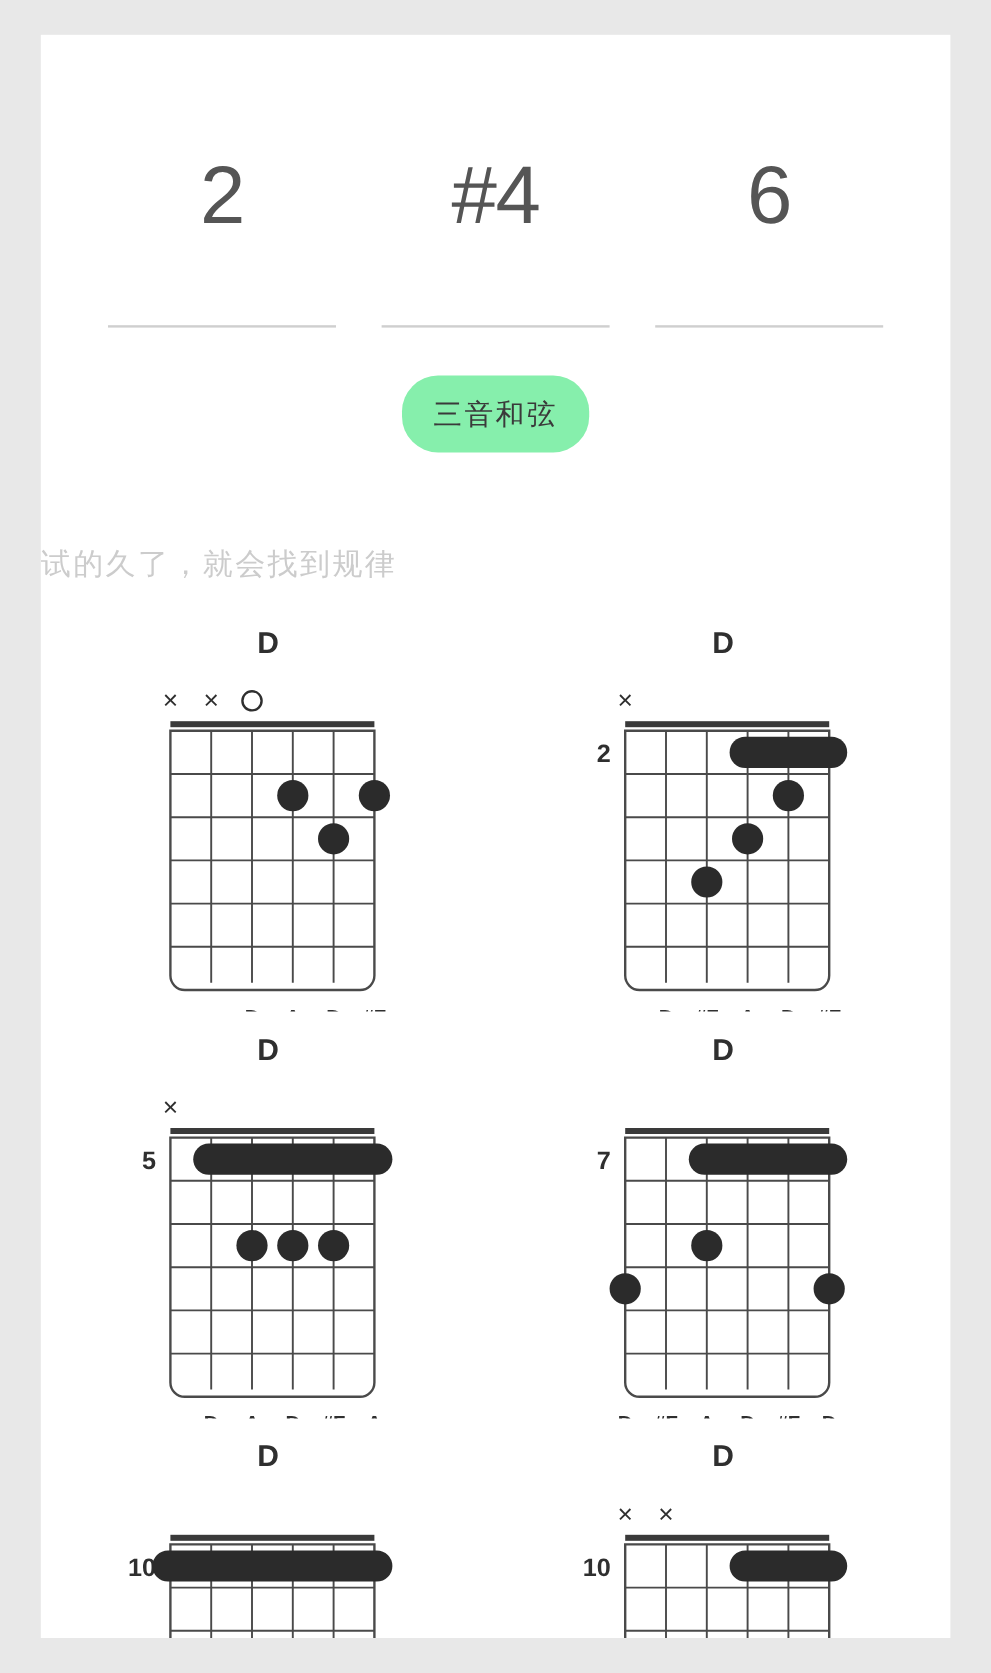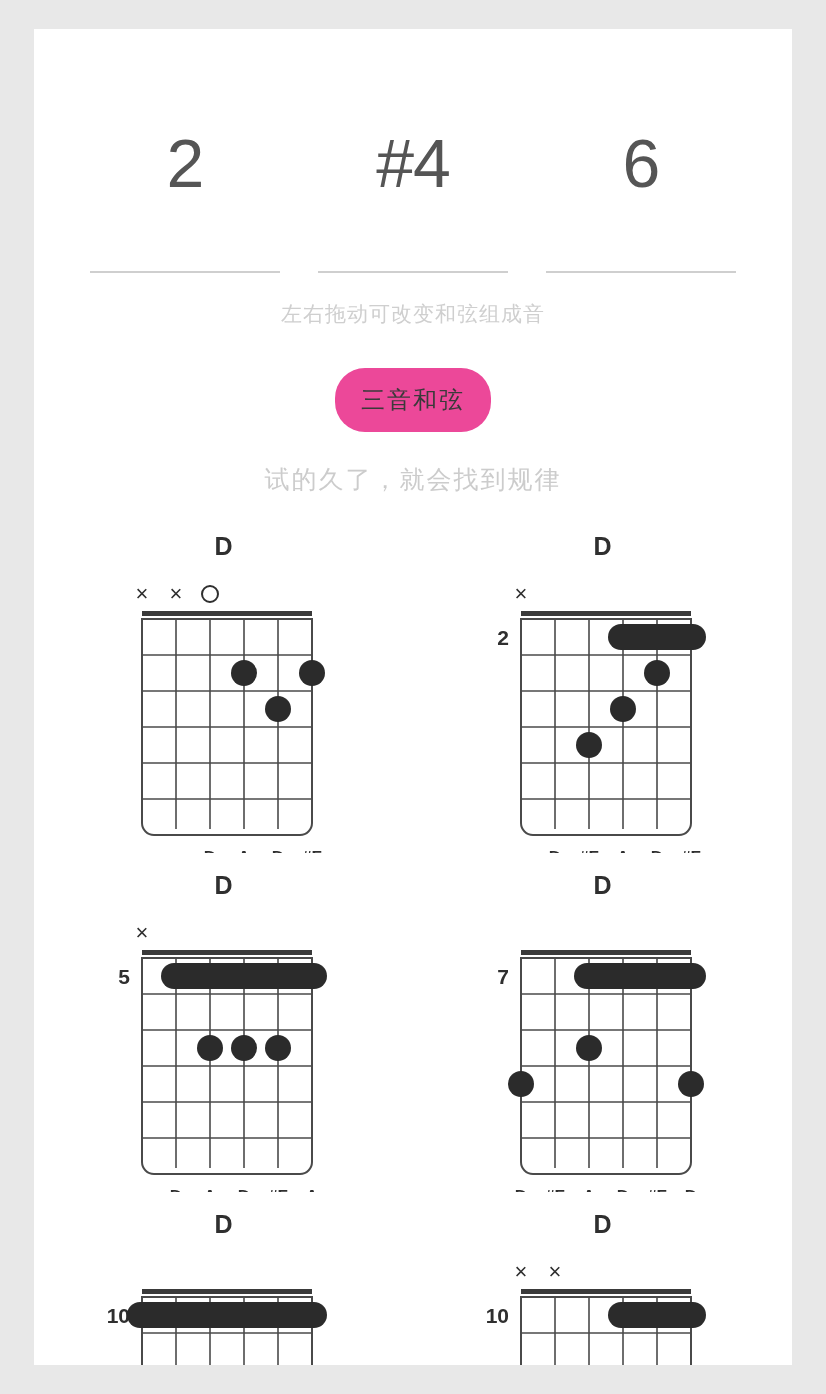--- a/index.html
+++ b/index.html
@@ -66,33 +66,32 @@
     gap: 0px;
   }
   .toggle-btn {
     font-size: 24px;
     color: #555555;
     padding: 16px 26px;
     border-radius: 4px;
     letter-spacing: 2px;
   }
   .toggle-btn.active {
-    background: #ec4899;
+    background: #86efac;
     color: #3a3a3a;
     border-radius: 30px;
   }
   .toggle-btn.inactive {
     color: #9b9b9b;
   }
 
   .sub-hint {
-    text-align: center;
     color: #cccccc;
     font-size: 25px;
-    margin-top: 31px;
+    margin-top: 76px;
     letter-spacing: 2px;
   }
 
   
   .chords {
     margin-top: 36px;
     display: flex;
     flex-wrap: wrap;
   }
   .chord-cell {
@@ -149,21 +148,20 @@
       <div class="note-col">
         <div class="note-val">#4</div>
         <div class="note-underline"></div>
       </div>
       <div class="note-col">
         <div class="note-val">6</div>
         <div class="note-underline"></div>
       </div>
     </div>
 
-    <div class="hint">左右拖动可改变和弦组成音</div>
 
     <div class="toggle-row">
       <div class="toggle-btn active">三音和弦</div>
     </div>
 
     <div class="sub-hint">试的久了，就会找到规律</div>
 
     <div class="chords" id="chords">
         <div class="chord-cell">
           <div class="chord-name">D</div>

